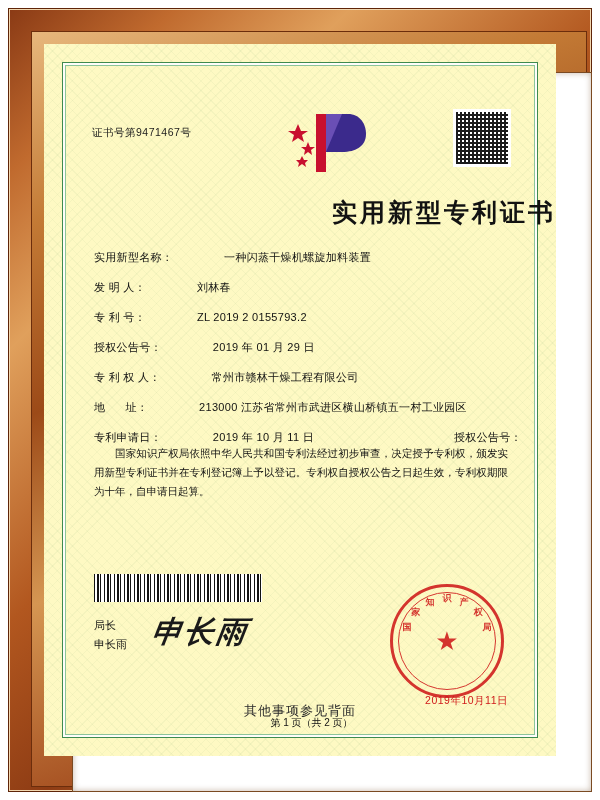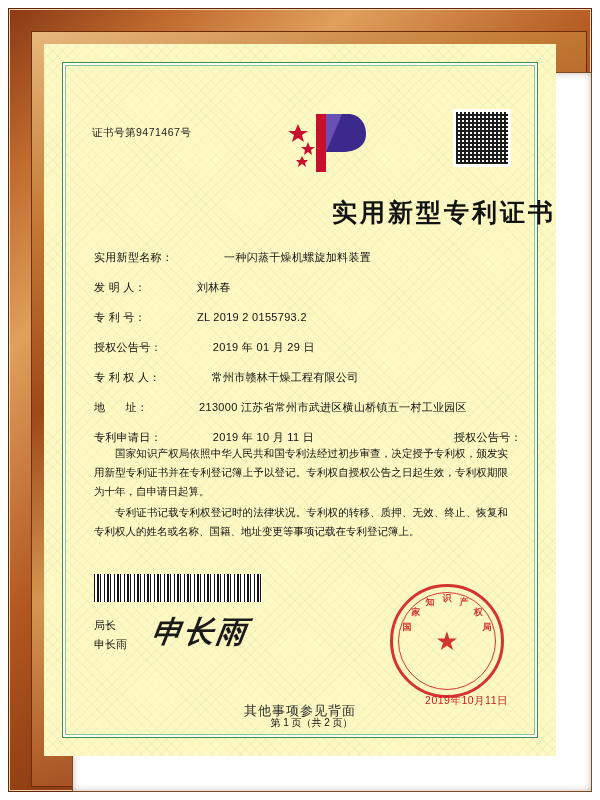--- a/index.html
+++ b/index.html
@@ -337,21 +337,20 @@
       <span class="field-label">专利申请日：</span>
       <span class="field-value">2019 年 10 月 11 日</span>
       <span class="field-sep"></span>
       <span class="field-label">授权公告号：</span>
       <span class="field-value">CN 209485030 U</span>
     </div>
   </div>
 
   <div class="paras">
     <div class="para">国家知识产权局依照中华人民共和国专利法经过初步审查，决定授予专利权，颁发实用新型专利证书并在专利登记簿上予以登记。专利权自授权公告之日起生效，专利权期限为十年，自申请日起算。</div>
-    <div class="para">专利证书记载专利权登记时的法律状况。专利权的转移、质押、无效、终止、恢复和专利权人的姓名或名称、国籍、地址变更等事项记载在专利登记簿上。</div>
   </div>
 
   <div class="barcode"></div>
 
   <div class="sig-block">
     <div>局长</div>
     <div>申长雨</div>
   </div>
   <div class="sig-script">申长雨</div>
 

